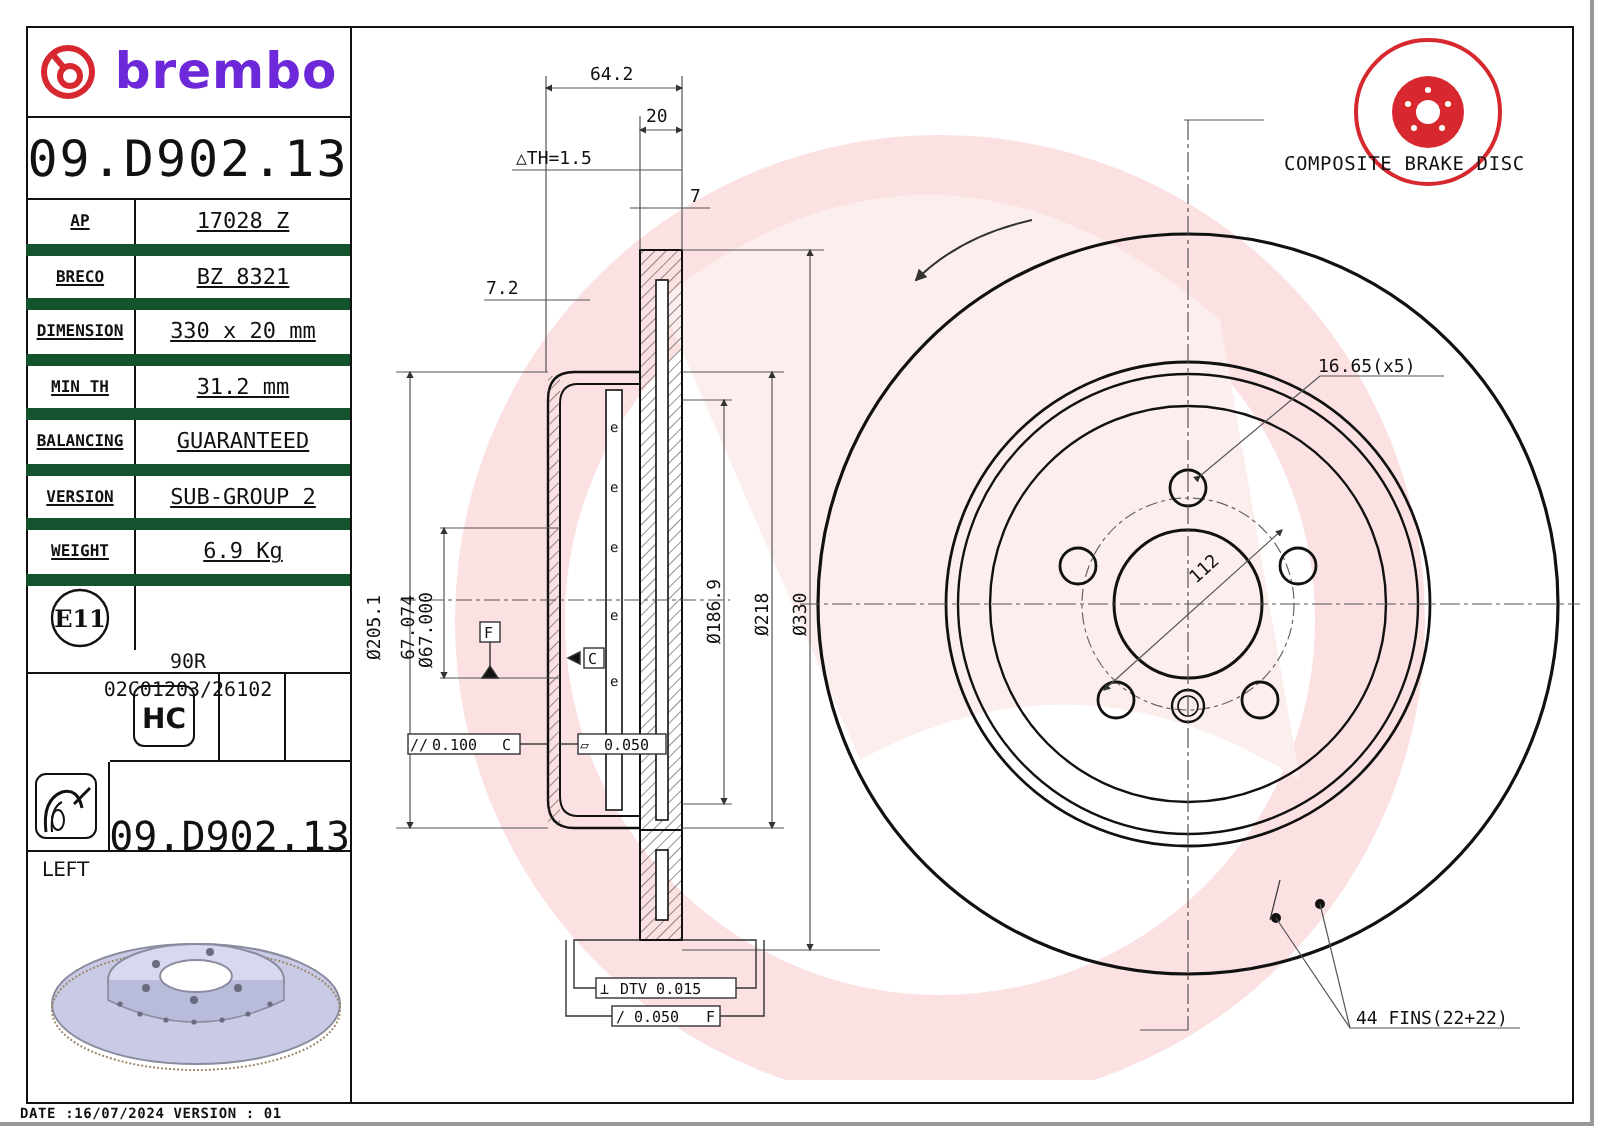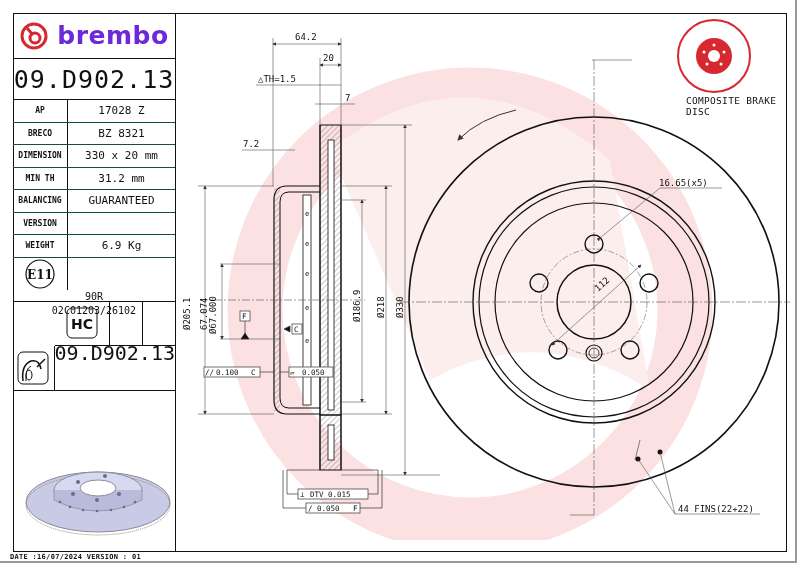--- a/index.html
+++ b/index.html
@@ -4,31 +4,31 @@
 <style>
   html,body{margin:0;padding:0;background:#fff;}
   body{width:800px;height:566px;position:relative;overflow:hidden;font-family:"DejaVu Sans Mono","Liberation Mono",monospace;color:#111;}
   .sheet{position:absolute;left:0;top:0;width:797px;height:563px;border-right:2px solid #999;border-bottom:2px solid #999;box-sizing:border-box;}
   .frame{position:absolute;left:13px;top:13px;width:774px;height:539px;border:1.5px solid #111;box-sizing:border-box;}
   .watermark{position:absolute;left:180px;top:20px;width:600px;height:520px;pointer-events:none;}
   .left-panel{position:absolute;left:13px;top:13px;width:163px;height:539px;border-right:1.5px solid #111;box-sizing:border-box;}
   .logo-row{height:45px;border-bottom:1px solid #111;display:flex;align-items:center;justify-content:center;gap:8px;}
   .brand-text{font-family:"DejaVu Sans","Liberation Sans",sans-serif;font-weight:bold;color:#6d28d9;font-size:25px;letter-spacing:0.5px;}
   .part-row{height:40px;border-bottom:1px solid #111;display:flex;align-items:center;justify-content:center;font-size:25px;letter-spacing:1px;}
-  .spec-row{height:21.5px;border-bottom:1px solid #14532d;display:flex;font-size:10px;}
+  .spec-row{height:21.5px;border-bottom:6px solid #14532d;display:flex;font-size:10px;text-decoration:underline;}
   .spec-label{width:54px;border-right:1px solid #111;display:flex;align-items:center;justify-content:center;font-size:8px;font-weight:bold;}
   .spec-value{flex:1;display:flex;align-items:center;justify-content:center;font-size:11px;}
   .icon-row{border-bottom:1px solid #111;display:flex;}
   .icon-cell{width:54px;border-right:1px solid #111;display:flex;align-items:center;justify-content:center;}
-  .icon-text{flex:1;display:flex;flex-direction:column;align-items:center;justify-content:flex-start;font-size:10px;line-height:14px;}
+  .icon-text{flex:1;display:flex;flex-direction:column;align-items:center;justify-content:flex-end;font-size:10px;line-height:14px;}
   .side-label{font-family:"DejaVu Sans","Liberation Sans",sans-serif;font-size:10px;padding:4px 0 0 8px;}
   .footer{position:absolute;left:10px;top:553px;font-size:7px;font-weight:bold;letter-spacing:0.3px;}
   .drawing{position:absolute;left:0;top:0;width:800px;height:566px;}
   .lbl{font-family:"DejaVu Sans Mono","Liberation Mono",monospace;font-size:9px;fill:#111;}
-  .badge-text{position:absolute;left:642px;top:95px;font-size:9.5px;letter-spacing:0.3px;margin-left:44px;}
+  .badge-text{position:absolute;left:642px;top:77px;font-size:9.5px;letter-spacing:0.3px;}
 </style>
 </head>
 <body>
 
 <div class="sheet"></div>
 
 <svg class="watermark" viewBox="0 0 600 520">
   <g fill="none" stroke="#fbe1e1" stroke-width="55">
     <circle cx="290" cy="290" r="215"></circle>
   </g>
@@ -63,20 +63,21 @@
   <div class="spec-row">
     <div class="spec-label">MIN TH</div>
     <div class="spec-value">31.2 mm</div>
   </div>
   <div class="spec-row">
     <div class="spec-label">BALANCING</div>
     <div class="spec-value">GUARANTEED</div>
   </div>
   <div class="spec-row">
     <div class="spec-label">VERSION</div>
+    <div class="spec-value">SUB-GROUP 2</div>
   </div>
   <div class="spec-row">
     <div class="spec-label">WEIGHT</div>
     <div class="spec-value">6.9 Kg</div>
   </div>
 
   <div class="icon-row" style="height:43px;flex-direction:column;">
     <div class="icon-cell">
       <svg width="32" height="32" viewBox="0 0 32 32">
         <circle cx="16" cy="16" r="14" fill="none" stroke="#111" stroke-width="1.2"></circle>
@@ -107,20 +108,21 @@
         <rect x="1" y="1" width="30" height="32" rx="5" fill="none" stroke="#111" stroke-width="1"></rect>
         <path d="M6 30 Q4 14 14 10 Q22 8 24 18" fill="none" stroke="#111" stroke-width="1.5"></path>
         <path d="M9 30 Q8 18 14 15" fill="none" stroke="#111" stroke-width="1"></path>
         <ellipse cx="12" cy="24" rx="3" ry="5" fill="none" stroke="#111" stroke-width="1"></ellipse>
         <path d="M20 16 L28 8" stroke="#111" stroke-width="1.5"></path>
       </svg>
     </div>
     <div class="icon-text" style="font-size:20px;">09.D902.13</div>
   </div>
 
+  <div class="side-label">LEFT</div>
 
   <svg width="160" height="100" viewBox="0 0 160 100" style="position:absolute;left:0;top:437px;">
     <ellipse cx="85" cy="52" rx="72" ry="30" fill="#c9cbe6" stroke="#8a8c9e" stroke-width="1"></ellipse>
     <ellipse cx="85" cy="55" rx="72" ry="30" fill="none" stroke="#9c8a6a" stroke-width="1" stroke-dasharray="1 1"></ellipse>
     <ellipse cx="85" cy="40" rx="44" ry="18" fill="#d8d9f0" stroke="#8a8c9e" stroke-width="1"></ellipse>
     <path d="M41 40 L41 50 Q85 72 129 50 L129 40" fill="#b9bbdb" stroke="#8a8c9e" stroke-width="0.8"></path>
     <ellipse cx="85" cy="38" rx="18" ry="8" fill="#fff" stroke="#8a8c9e" stroke-width="1"></ellipse>
     <circle cx="65" cy="32" r="2" fill="#6a6c80"></circle>
       <circle cx="92" cy="26" r="2" fill="#6a6c80"></circle>
     <circle cx="60" cy="44" r="2" fill="#6a6c80"></circle>

